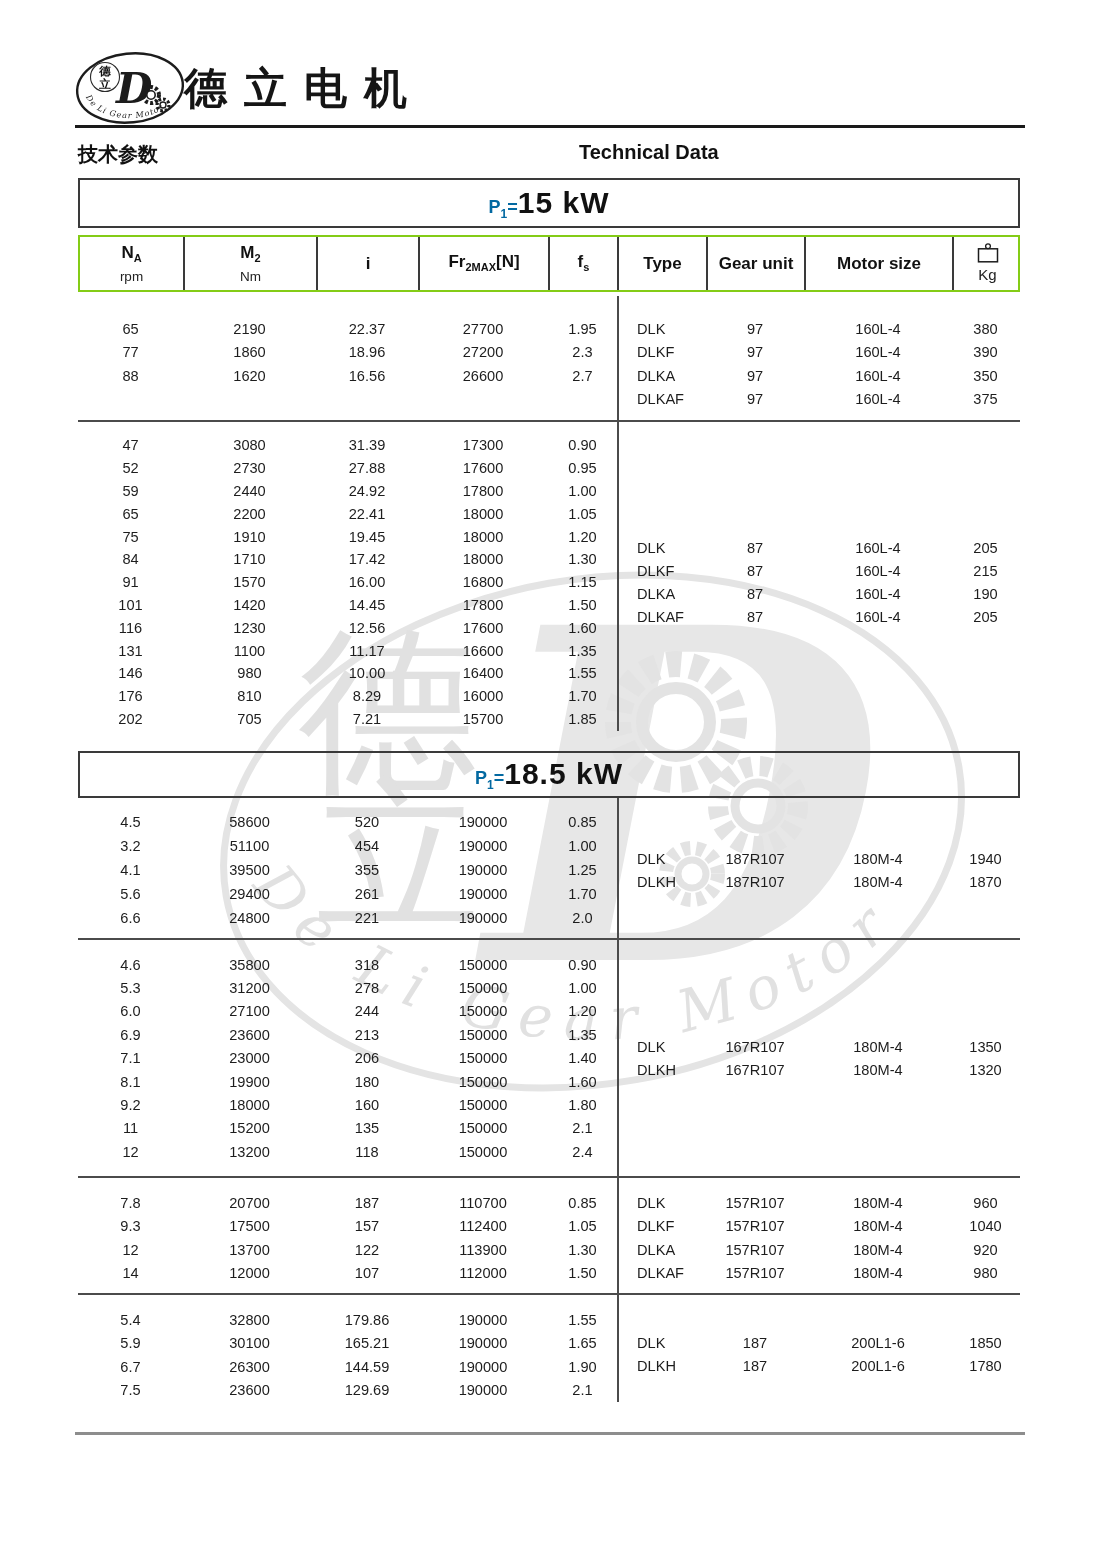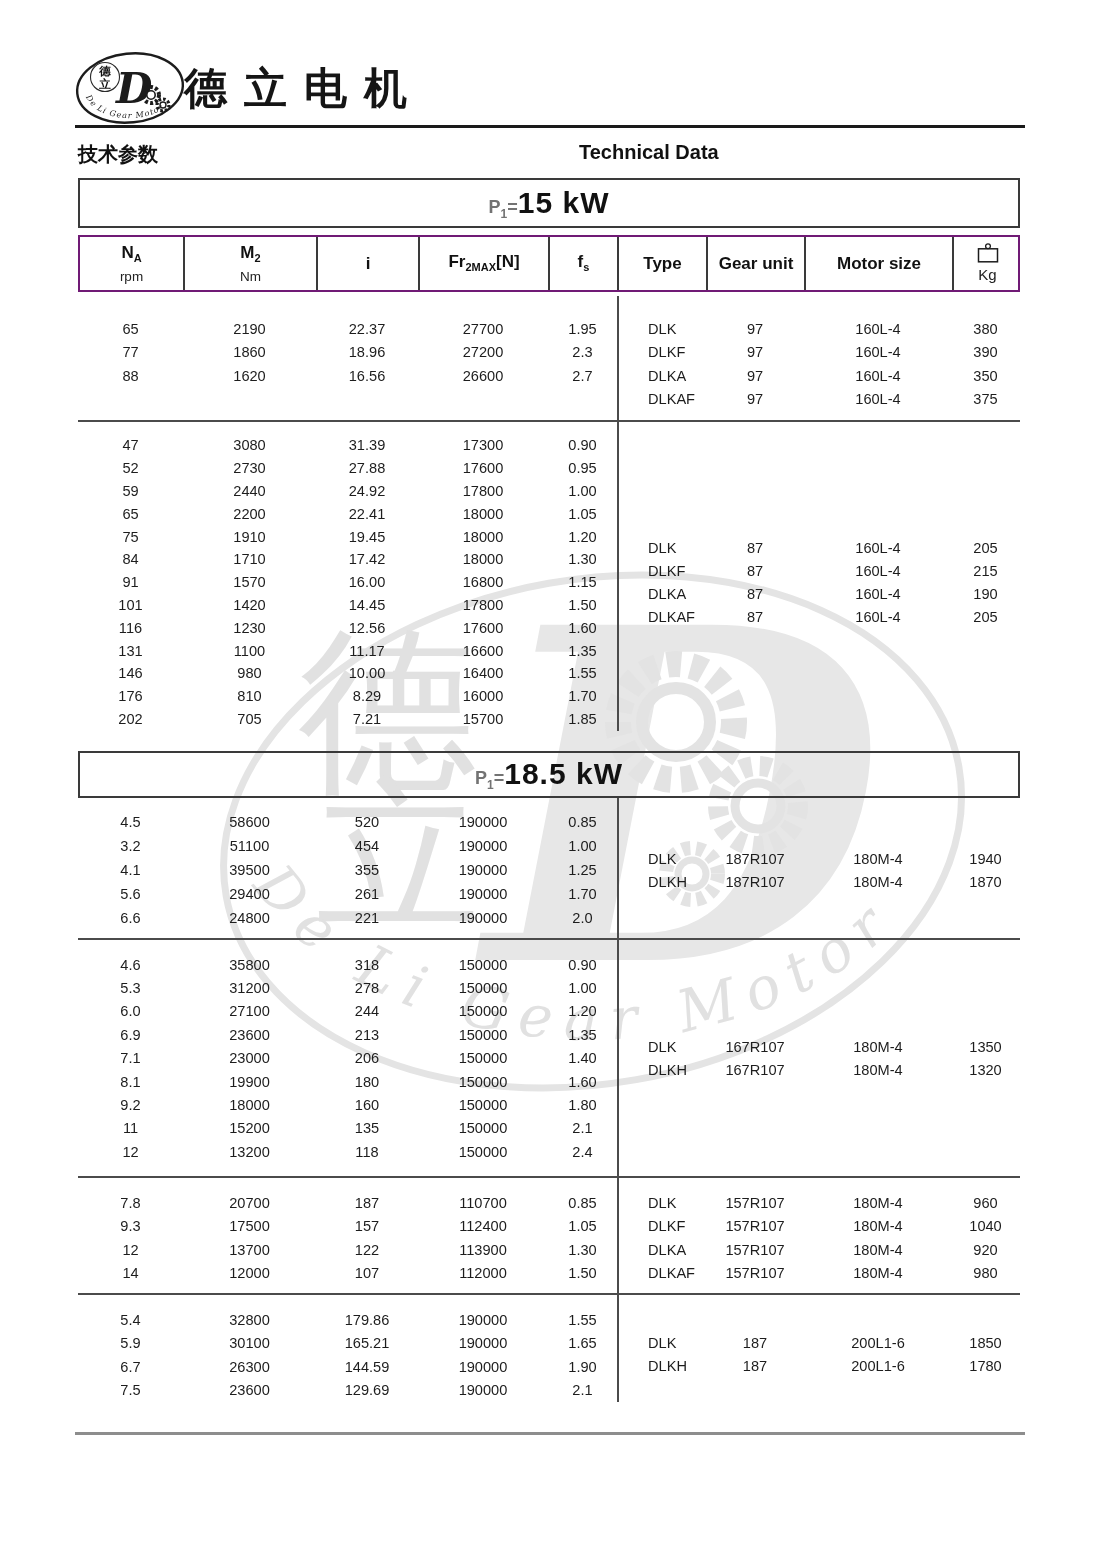--- a/index.html
+++ b/index.html
@@ -19,28 +19,28 @@
   .rule-top{position:absolute;left:75px;top:125px;width:950px;height:3px;background:#1a1a1a;z-index:2;}
   .rule-bottom{position:absolute;left:75px;top:1432px;width:950px;height:3px;background:#8d8d8d;z-index:2;}
   .title-cn{position:absolute;left:78px;top:141px;font-size:20px;font-weight:bold;color:#111;z-index:2;}
   .title-en{position:absolute;left:579px;top:141px;font-size:20px;font-weight:bold;color:#111;z-index:2;}
   
   .banner{
     position:absolute;left:78px;width:942px;box-sizing:border-box;
     border:2px solid #3a3a3a;display:flex;align-items:center;justify-content:center;z-index:1;
   }
   .btext{white-space:nowrap;}
-  .bp{font-weight:bold;font-size:18px;color:#737373;}
+  .bp{font-weight:bold;font-size:18px;color:#0369a1;}
   .bp sub{font-size:12px;font-weight:bold;}
   .bval{font-weight:bold;font-size:30px;color:#111;letter-spacing:1px;}
   
   .hrow{
     position:absolute;left:78px;top:235px;width:942px;height:57px;z-index:1;
     display:grid;grid-template-columns:105px 133px 102px 130px 69px 89px 98px 148px 67px;
-    border:2px solid #701a75;box-sizing:border-box;
+    border:2px solid #84cc16;box-sizing:border-box;
   }
   .hcell{
     border-right:2px solid #3a3a3a;display:flex;flex-direction:column;
     align-items:center;justify-content:center;line-height:1.15;
   }
   .hcell:last-child{border-right:none;}
   .hmain{font-weight:bold;font-size:17px;color:#111;white-space:nowrap;}
   .hmain sub{font-size:11px;font-weight:bold;}
   .hunit{font-size:13.5px;color:#222;margin-top:4px;}
   .kg-label{font-size:15px;color:#222;margin-top:3px;}
@@ -50,21 +50,21 @@
     display:grid;grid-template-columns:105px 133px 102px 130px 69px;
   }
   .rgrid{
     position:absolute;left:617px;width:402px;z-index:1;
     display:grid;grid-template-columns:89px 98px 148px 67px;
   }
   .cell{
     height:var(--rh,23.5px);display:flex;align-items:center;justify-content:center;
     font-size:14.6px;color:#1d1d1d;white-space:nowrap;
   }
-  .cell.tleft{justify-content:flex-start;padding-left:31px;box-sizing:border-box;}
+  .cell.tleft{justify-content:flex-start;padding-left:20px;box-sizing:border-box;}
   
   .hline{position:absolute;left:78px;width:942px;height:2px;background:#4b4b4b;z-index:1;}
   .vline{position:absolute;left:617px;width:2px;background:#4b4b4b;z-index:1;}
   
   .pageno{position:absolute;left:78px;top:1444px;width:942px;text-align:center;
     font-size:19px;color:#1d1d1d;z-index:2;}
 </style>
 </head>
 <body>
 

